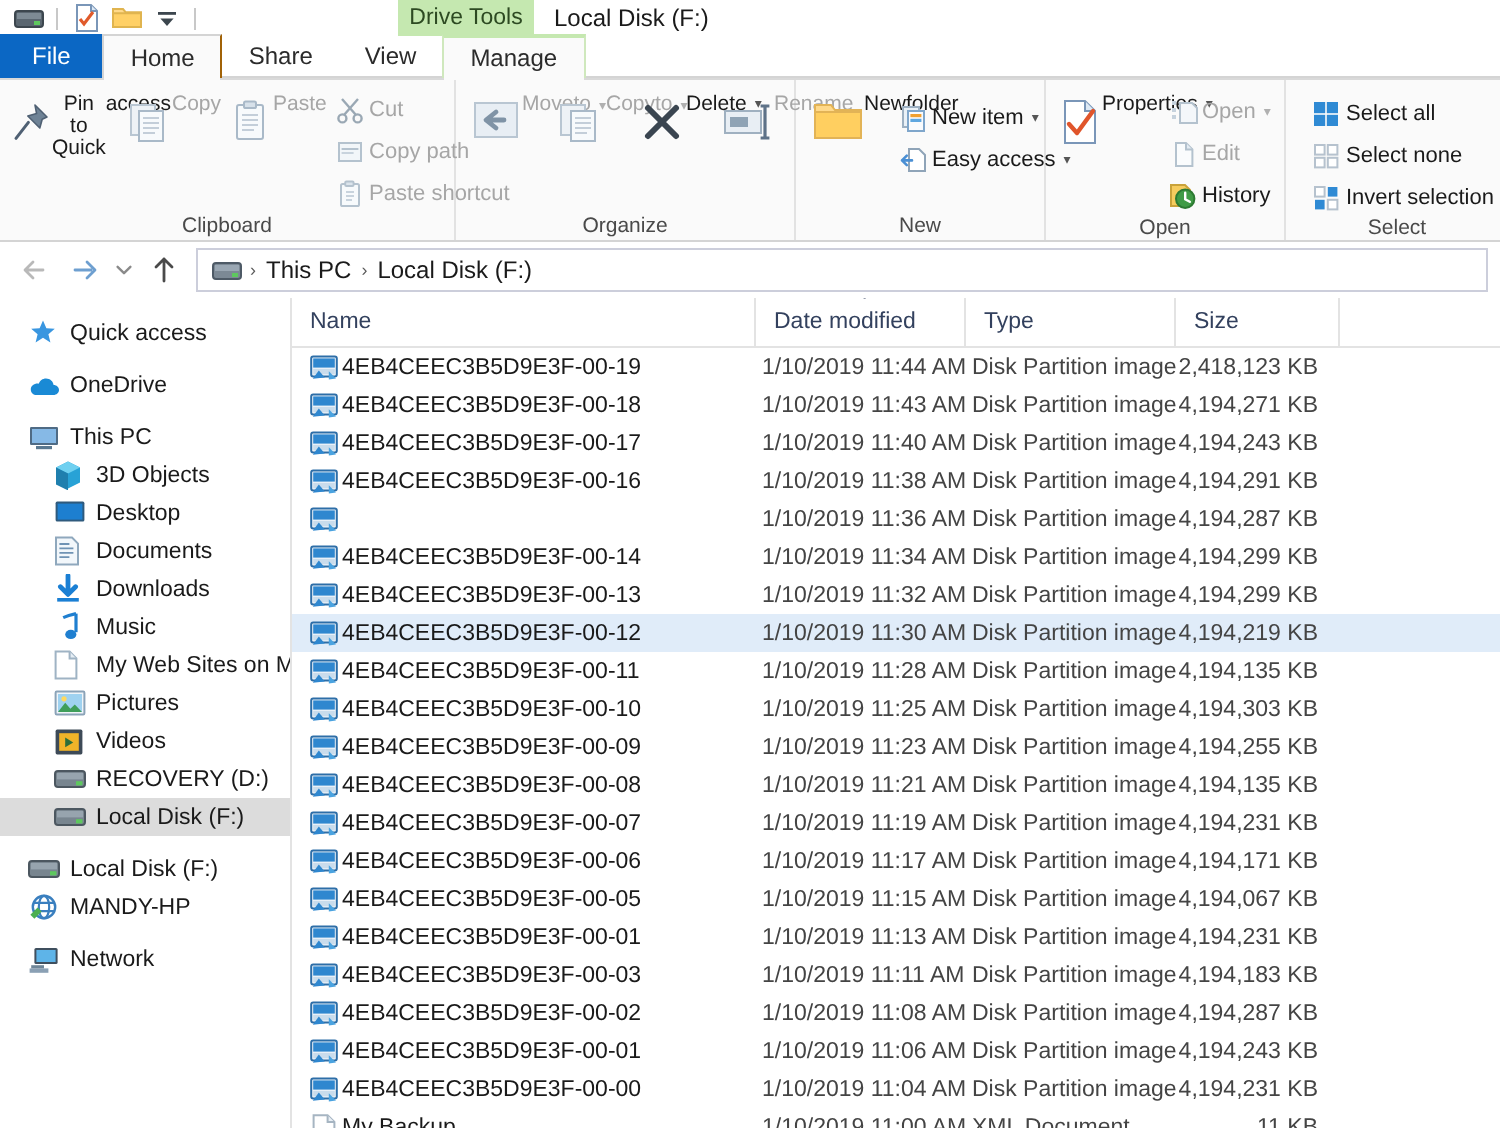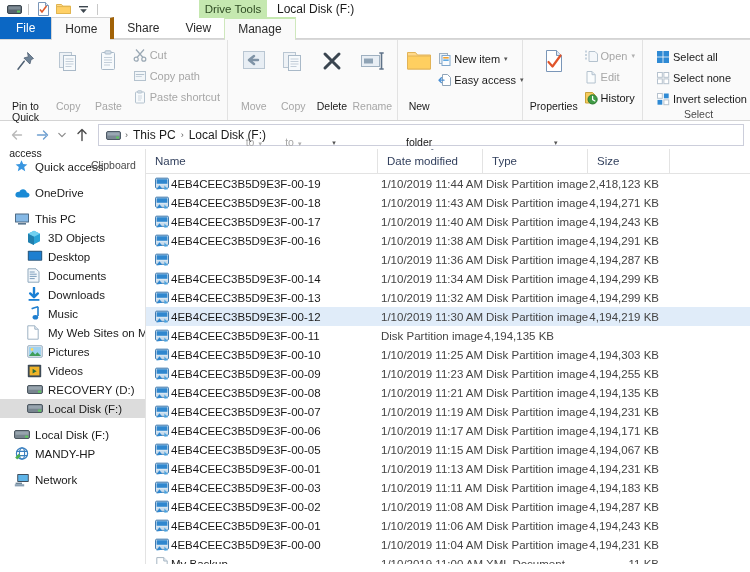--- a/index.html
+++ b/index.html
@@ -62,21 +62,21 @@
     position: relative; z-index: 2;
     cursor: default;
   }
   .tab.file {
     background: #0b67c4; color: #fff;
     padding: 0 16px; height: 22px;
   }
   .tab.active {
     background: #fafafa;
     border-left: 1px solid #d4d4d4;
-    border-right: 4px solid #a16207;
+    border-right: 1px solid #a16207;
     border-top: 1px solid #d4d4d4;
   }
   .tab.active::after {
     content: ""; position: absolute; left: 0; right: 0; bottom: -1px;
     height: 2px; background: #fafafa;
   }
   .tab.ctx-active {
     background: #fafafa;
     border-left: 1px solid #cfe8bd;
     border-right: 1px solid #cfe8bd;
@@ -109,26 +109,25 @@
     padding: 4px 3px 0 3px;
   }
   .rgroup-label {
     height: 15px;
     font-size: 10.5px; color: #4a4a4a;
     display: flex; align-items: center; justify-content: center;
   }
 
   .bigbtn {
     width: 52px;
-    display: flex; flex-direction: column; align-items: center;
+    display: flex; flex-direction: row; 
     padding: 2px 1px 0 1px;
     font-size: 10.5px; color: #1a1a1a; line-height: 11px;
     text-align: center;
     cursor: default;
-    gap: 24px;
   }
   .bigbtn.disabled { color: #a6a6a6; }
   .bigbtn .ic { height: 30px; display: flex; align-items: center; justify-content: center; }
   .bigbtn .lbl { margin-top: 1px; }
 
   .smallcol { display: flex; flex-direction: column; padding-top: 2px; gap: 3px; }
   .smallbtn {
     display: flex; align-items: center;
     height: 18px; padding: 0 4px 0 2px;
     font-size: 11px; color: #1a1a1a;
@@ -897,20 +896,21 @@
               <svg width="14" height="14" viewBox="0 0 14 14">
                 <rect x="0.6" y="1.2" width="12.8" height="10" rx="1" fill="#f2f6fa" stroke="#2d6ea8"></rect>
                 <rect x="1.6" y="2.2" width="10.8" height="4.6" fill="#2f87cf"></rect>
                 <rect x="1.6" y="7.4" width="10.8" height="2.8" fill="#c9dcec"></rect>
                 <path d="M4.4 8.2l3 3.6-6 .6z" fill="#2f87cf"></path>
                 <path d="M9.4 8.6l3.6 3.6-3.6.6z" fill="#4aa3e0"></path>
               </svg>
             </span>
             <span>4EB4CEEC3B5D9E3F-00-11</span>
           </div>
+          <div class="cell c-date">1/10/2019 11:28 AM</div>
           <div class="cell c-type">Disk Partition image</div>
           <div class="cell c-size">4,194,135 KB</div>
         </div>
         <div class="row">
           <div class="cell c-name">
             <span class="ic">
               <svg width="14" height="14" viewBox="0 0 14 14">
                 <rect x="0.6" y="1.2" width="12.8" height="10" rx="1" fill="#f2f6fa" stroke="#2d6ea8"></rect>
                 <rect x="1.6" y="2.2" width="10.8" height="4.6" fill="#2f87cf"></rect>
                 <rect x="1.6" y="7.4" width="10.8" height="2.8" fill="#c9dcec"></rect>

